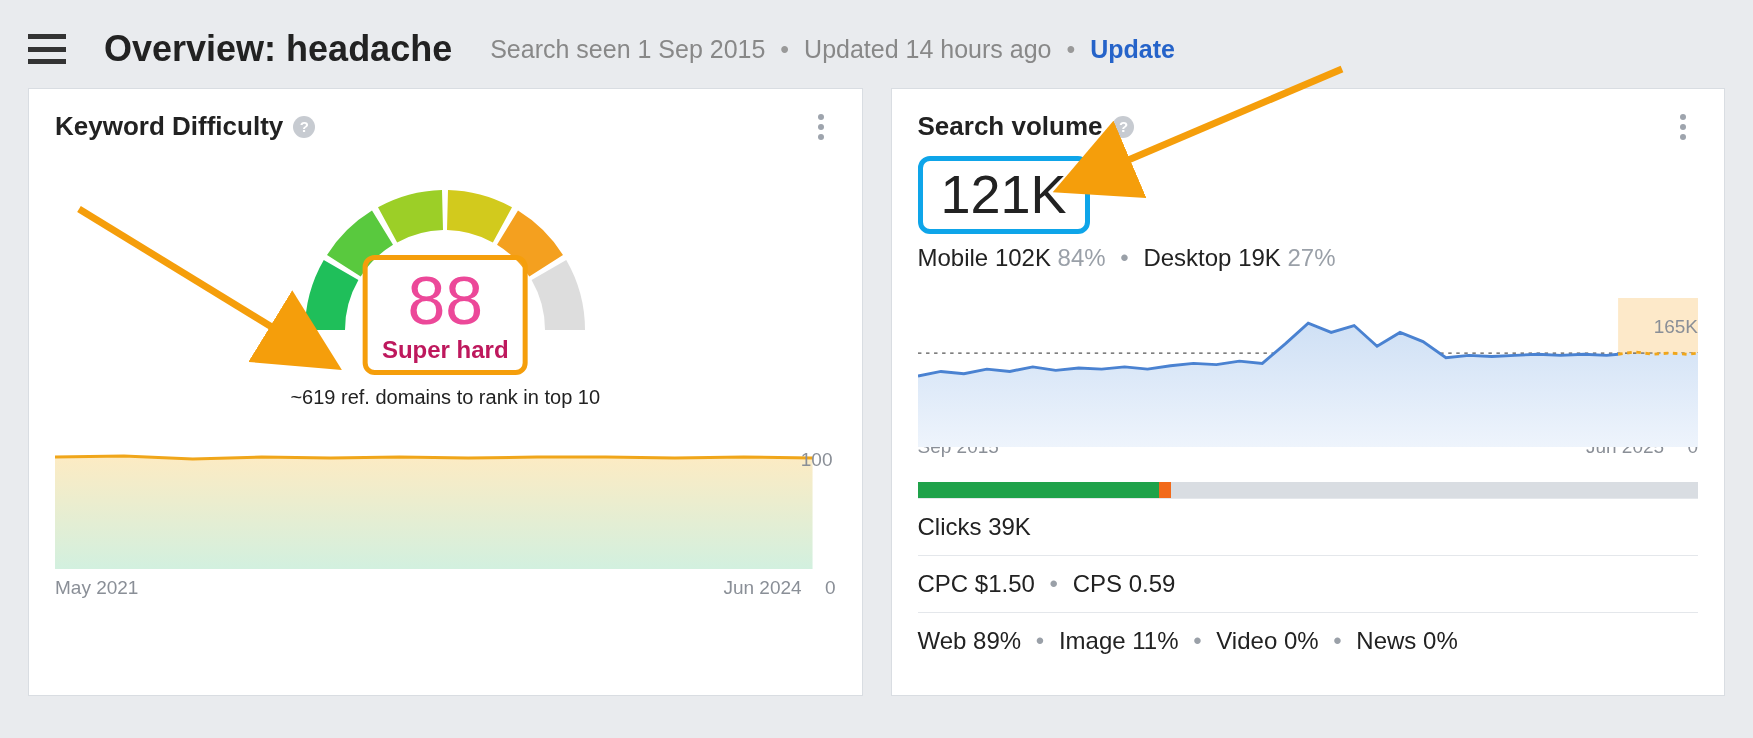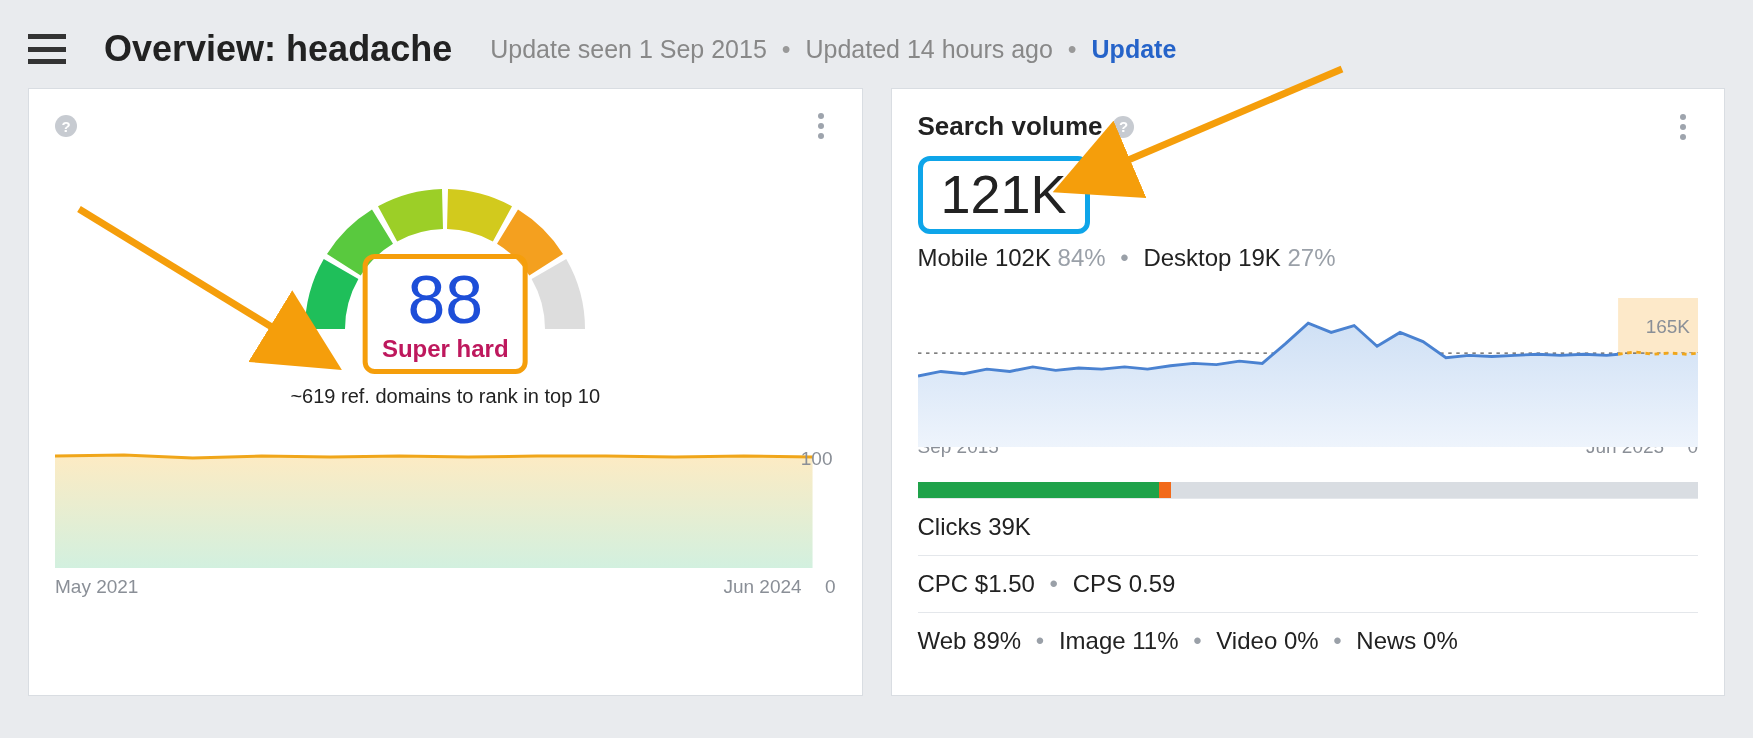--- a/index.html
+++ b/index.html
@@ -17,21 +17,21 @@
     .card { background:#fff; border:1px solid #d9dde2; flex:1; position:relative; padding:22px 26px 26px 26px; }
     .card-header { display:flex; align-items:center; justify-content:space-between; }
     .card-title { font-size:26px; font-weight:700; color:#222; display:flex; align-items:center; gap:10px; }
     .help-icon { width:22px; height:22px; border-radius:50%; background:#c7cbd1; display:inline-flex; align-items:center; justify-content:center; color:#fff; font-size:15px; font-weight:700; }
     .more-btn { width:30px; height:30px; display:flex; flex-direction:column; align-items:center; justify-content:center; gap:4px; cursor:pointer; }
     .more-btn span { width:6px; height:6px; background:#9ea4ad; border-radius:50%; }
     
     .gauge-wrap { position:relative; margin:18px auto 8px auto; width:330px; height:220px; }
     .gauge-center { position:absolute; left:50%; top:95px; transform:translateX(-50%); text-align:center; }
     .score-box { border:5px solid #f59e0b; border-radius:12px; padding:6px 14px 6px 14px; display:inline-block; }
-    .score-val { font-size:68px; font-weight:400; color:#1d4ed8; line-height:1; }
+    .score-val { font-size:68px; font-weight:400; color:#ec4899; line-height:1; }
     .score-label { font-size:24px; font-weight:700; color:#be185d; margin-top:2px; }
     .ref-domains { text-align:center; font-size:20px; color:#222; margin-top:-2px; margin-bottom:30px; }
     
     .mini-chart { position:relative; height:130px; margin-top:20px; }
     .mini-chart svg { width:100%; height:100%; display:block; }
     .mini-chart .right-axis { position:absolute; right:3px; font-size:19px; color:#8a8f97; }
     .date-axis { display:flex; justify-content:space-between; font-size:19px; color:#8a8f97; margin-top:8px;gap:36px; }
     .date-axis .right-val { margin-left:18px; }
     
     .arrow { position:absolute; pointer-events:none; }
@@ -56,33 +56,34 @@
 <div class="page-header">
   <div class="hamburger">
       <span></span>
       <span></span>
       <span></span>
     </div>
   <div class="page-title">
     <span>Overview: </span><span>headache</span>
   </div>
   <div class="meta">
-    <span>Update seen </span><span>1 Sep 2015</span>
+    <span>Search seen </span><span>1 Sep 2015</span>
     <span class="dot">•</span>
     <span>Updated </span><span>14 hours ago</span>
     <span class="dot">•</span>
     <span class="update-link">Update</span>
   </div>
 </div>
 
 <div class="cards">
 
   <div class="card" style="flex:1;">
     <div class="card-header">
       <div class="card-title">
+        <span>Keyword Difficulty</span>
         <span class="help-icon">?</span>
       </div>
       <div class="more-btn">
           <span></span>
           <span></span>
           <span></span>
         </div>
     </div>
 
     <div class="gauge-wrap">
@@ -171,21 +172,21 @@
             <stop offset="0%" stop-color="#cfe0f5"></stop>
             <stop offset="100%" stop-color="#eef4fc"></stop>
           </linearGradient>
         </defs>
         <rect x="610" y="0" width="70" height="130" fill="#fde9c9"></rect>
         <line x1="0" y1="48" x2="680" y2="48" stroke="#555" stroke-width="1" stroke-dasharray="3,4"></line>
         <path d="M0,68 L20,64 L40,66 L60,62 L80,64 L100,60 L120,63 L140,61 L160,62 L180,60 L200,62 L220,59 L240,57 L260,58 L280,55 L300,57 L320,40 L340,22 L360,30 L380,24 L400,42 L420,30 L440,38 L460,52 L480,50 L500,51 L520,50 L540,49 L560,50 L580,49 L600,50 L610,49 L680,48 L680,130 L0,130 Z" fill="url(#gradSv)"></path>
         <path d="M0,68 L20,64 L40,66 L60,62 L80,64 L100,60 L120,63 L140,61 L160,62 L180,60 L200,62 L220,59 L240,57 L260,58 L280,55 L300,57 L320,40 L340,22 L360,30 L380,24 L400,42 L420,30 L440,38 L460,52 L480,50 L500,51 L520,50 L540,49 L560,50 L580,49 L600,50 L610,49" stroke="#4a82d1" stroke-width="2.5" fill="none"></path>
         <path d="M610,49 L625,47 L640,49 L655,48 L670,49 L680,48" stroke="#f0a61a" stroke-width="2.5" stroke-dasharray="4,4" fill="none"></path>
       </svg>
-      <div class="right-axis" style="position:absolute; right:8px; top:18px; font-size:19px; color:#8a8f97;">165K</div>
+      <div class="right-axis" style="position:absolute; right:0; top:18px; font-size:19px; color:#8a8f97;">165K</div>
     </div>
     <div class="sv-axis">
       <span>Sep 2015</span>
       <span>
         <span>Jun 2025</span>
         <span class="right-val" style="margin-left:18px;">0</span>
       </span>
     </div>
 
     <div class="progress-bar">

